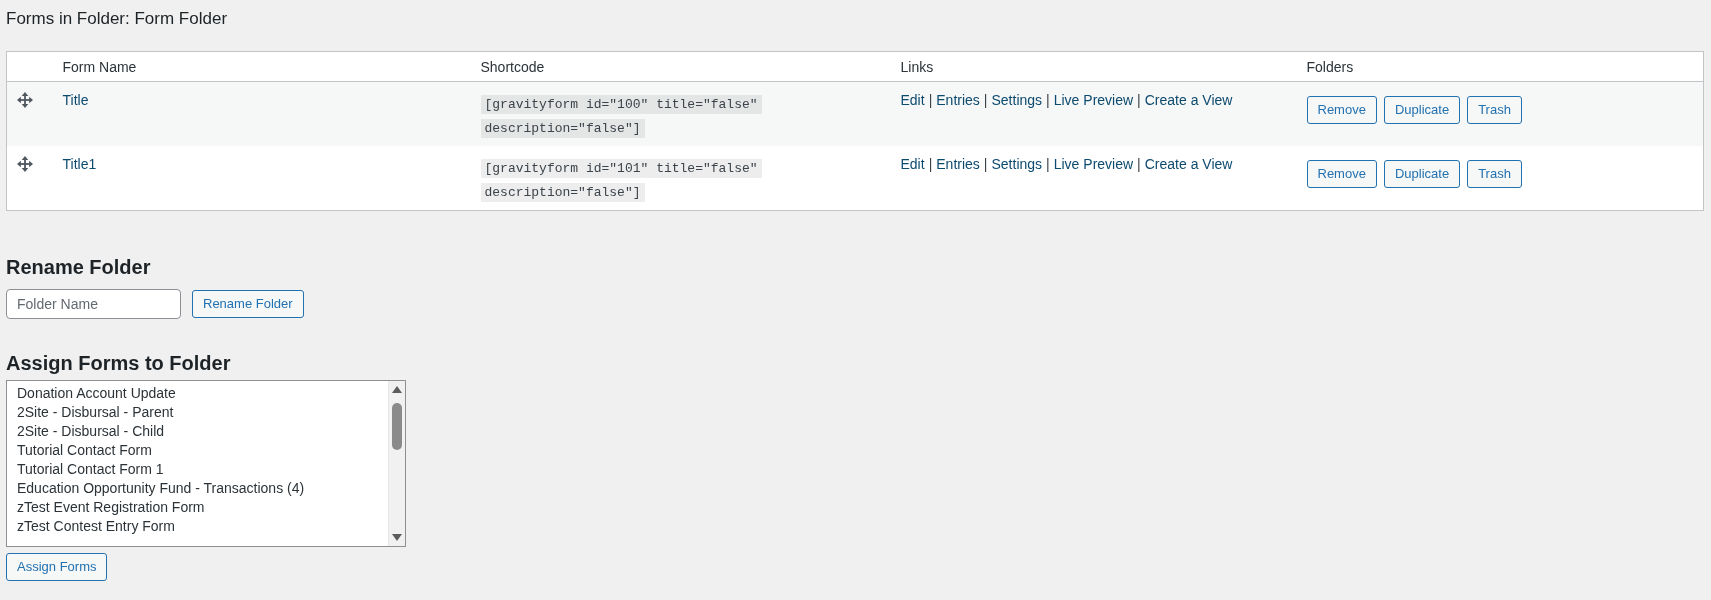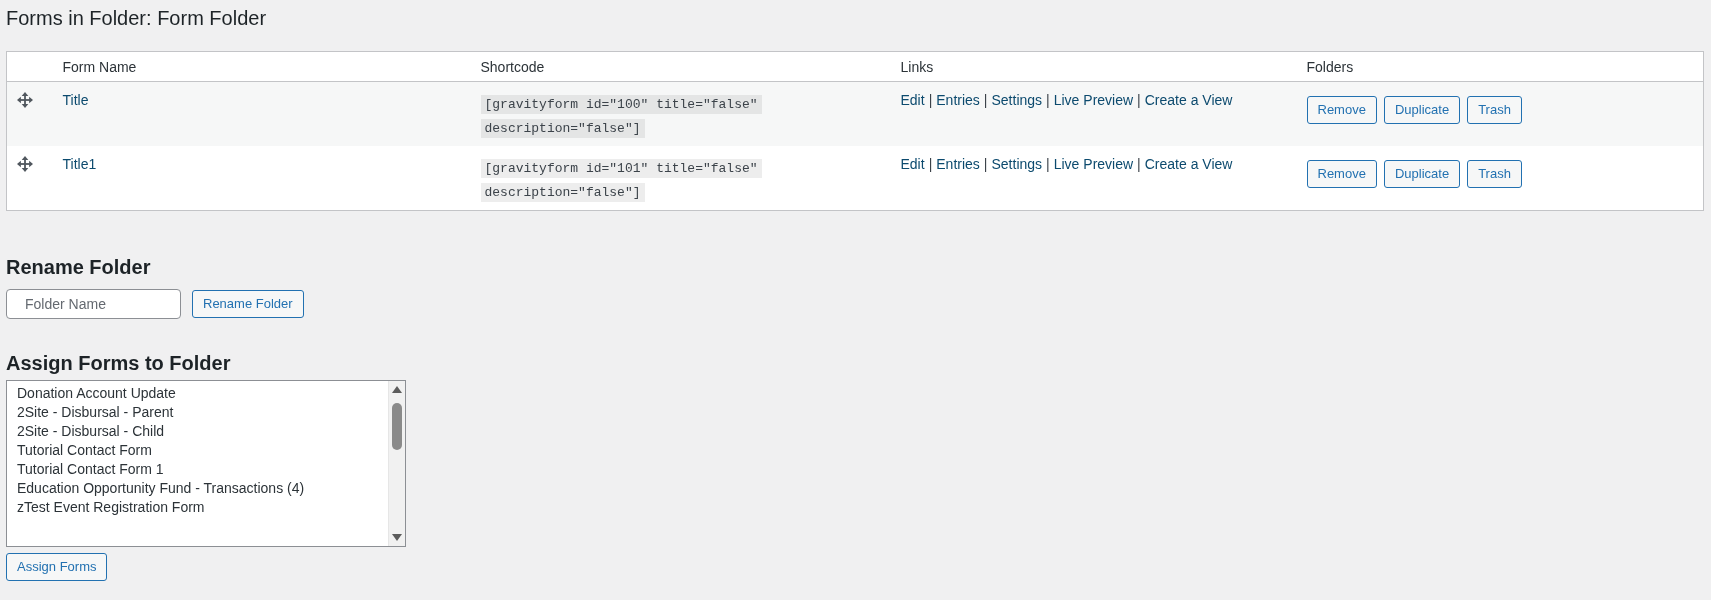--- a/index.html
+++ b/index.html
@@ -6,21 +6,21 @@
   html, body { width: 1711px; height: 600px; overflow: hidden; }
   body {
     background: #f0f0f1;
     font-family: "Liberation Sans", "DejaVu Sans", sans-serif;
     color: #3c434a;
     font-size: 14px;
   }
   .wrap { padding: 0 6px; }
 
   h1.page-title {
-    font-size: 20px;
+    font-size: 17px;
     font-weight: 400;
     color: #1d2327;
     line-height: 29px;
     padding-top: 4px;
   }
 
   
   .btn {
     display: inline-block;
     height: 28px;
@@ -95,21 +95,21 @@
     line-height: 24px;
   }
   h2.rename-title { margin-top: 44px; margin-bottom: 10px; }
   .rename-controls { display: flex; align-items: flex-start; }
   input.folder-input {
     width: 175px;
     height: 30px;
     border: 1px solid #8c8f94;
     border-radius: 4px;
     background: #fff;
-    padding: 0 18px;
+    padding: 0 10px;
     font-size: 14px;
     font-family: inherit;
     color: #2c3338;
   }
   input.folder-input::placeholder { color: #646970; opacity: 1; }
   .rename-controls .btn { margin-left: 11px; margin-top: 1px; height: 28px; }
 
   h2.assign-title { margin-top: 32px; margin-bottom: 2px; }
   .listbox {
     position: relative;
@@ -246,20 +246,21 @@
   <h2 class="section-title assign-title">Assign Forms to Folder</h2>
   <div class="listbox">
     <div class="options">
       <div class="option">Donation Account Update</div>
       <div class="option">2Site - Disbursal - Parent</div>
       <div class="option">2Site - Disbursal - Child</div>
       <div class="option">Tutorial Contact Form</div>
       <div class="option">Tutorial Contact Form 1</div>
       <div class="option">Education Opportunity Fund - Transactions (4)</div>
       <div class="option">zTest Event Registration Form</div>
+      <div class="option">zTest Contest Entry Form</div>
     </div>
     <div class="scrollbar">
       <div class="scroll-up"></div>
       <div class="scroll-thumb"></div>
       <div class="scroll-down"></div>
     </div>
   </div>
   <div class="assign-btn-row">
     <button class="btn">Assign Forms</button>
   </div>

